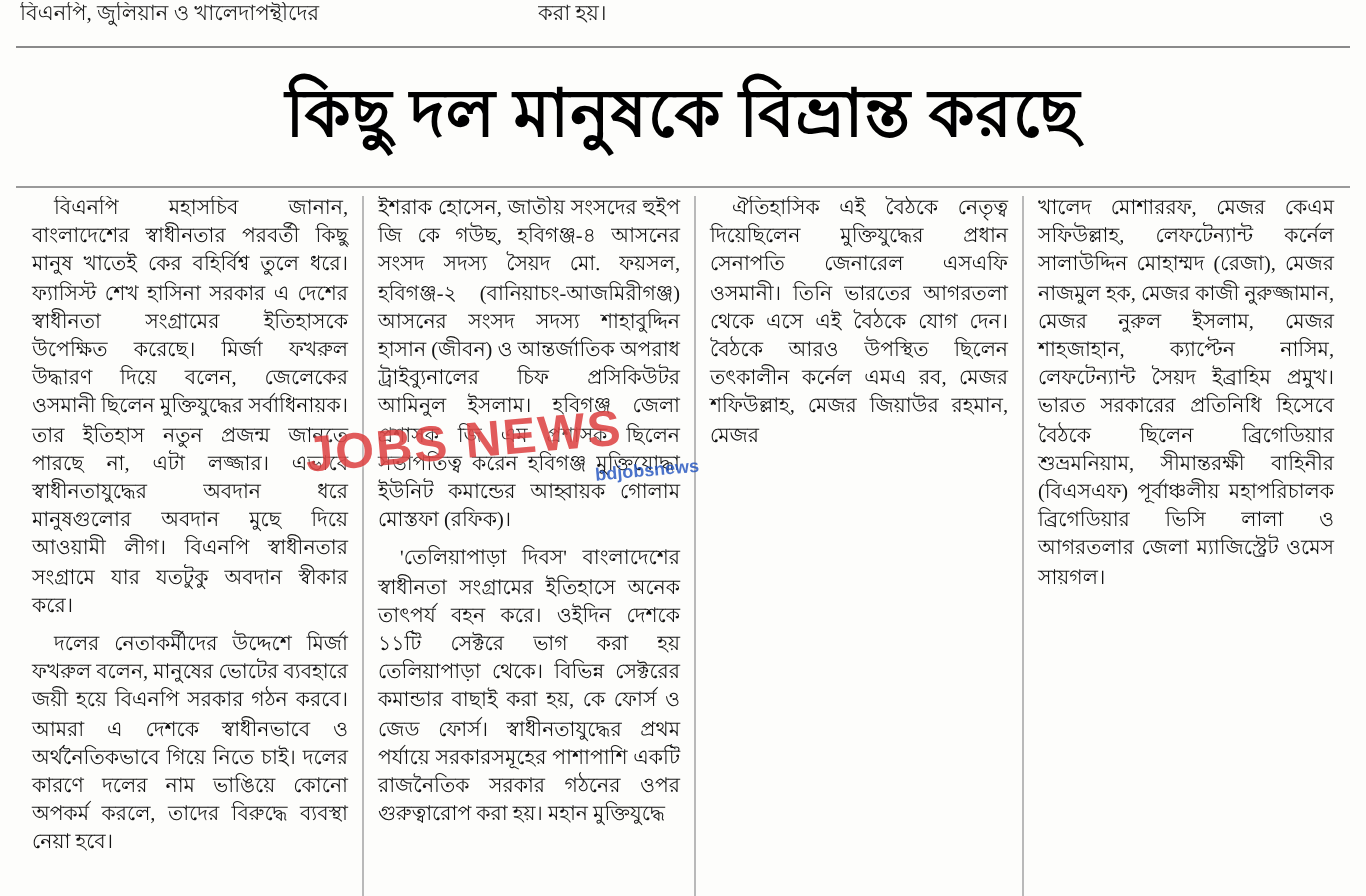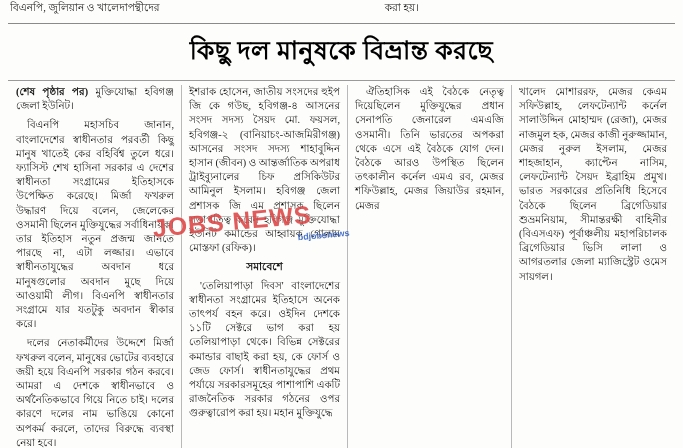--- a/index.html
+++ b/index.html
@@ -35,32 +35,32 @@
   }
   .top-strip .frag {
     font-size: 10.5px;
     line-height: 13px;
     color: #1c1c1c;
     white-space: nowrap;
     overflow: hidden;
   }
   .top-strip .f1 { width: 245px; }
   .top-strip .f2 { width: 215px; }
-  .top-strip .f3 { width: 150px; text-align: right; }
+  .top-strip .f3 { width: 150px; }
 
   .rule {
     border: none;
     border-top: 1px solid #8a8a8a;
     margin: 2px 8px 0 8px;
   }
 
   
   .headline {
     text-align: center;
-    font-size: 25px;
+    font-size: 33px;
     font-weight: bold;
     letter-spacing: 0.5px;
     padding: 7px 0 6px 0;
     color: #000;
     font-family: "Liberation Serif", "DejaVu Serif", serif;
   }
 
   .rule2 {
     border: none;
     border-top: 1px solid #9a9a9a;
@@ -155,34 +155,32 @@
 
   <hr class="rule">
 
   <div class="headline">কিছু দল মানুষকে বিভ্রান্ত করছে</div>
 
   <hr class="rule2">
 
   <div class="columns">
 
     <div class="col c1">
-      <p class="p no-indent"><span class="lead">(শেষ পৃষ্ঠার পর)</span><span> মুক্তিযোদ্ধা হবিগঞ্জ জেলা ইউনিট।</span></p>
       <p class="p">বিএনপি মহাসচিব জানান, বাংলাদেশের স্বাধীনতার পরবর্তী কিছু মানুষ খাতেই কের বহির্বিশ্ব তুলে ধরে। ফ্যাসিস্ট শেখ হাসিনা সরকার এ দেশের স্বাধীনতা সংগ্রামের ইতিহাসকে উপেক্ষিত করেছে। মির্জা ফখরুল উদ্ধারণ দিয়ে বলেন, জেলেকের ওসমানী ছিলেন মুক্তিযুদ্ধের সর্বাধিনায়ক। তার ইতিহাস নতুন প্রজন্ম জানতে পারছে না, এটা লজ্জার। এভাবে স্বাধীনতাযুদ্ধের অবদান ধরে মানুষগুলোর অবদান মুছে দিয়ে আওয়ামী লীগ। বিএনপি স্বাধীনতার সংগ্রামে যার যতটুকু অবদান স্বীকার করে।</p>
       <p class="p">দলের নেতাকর্মীদের উদ্দেশে মির্জা ফখরুল বলেন, মানুষের ভোটের ব্যবহারে জয়ী হয়ে বিএনপি সরকার গঠন করবে। আমরা এ দেশকে স্বাধীনভাবে ও অর্থনৈতিকভাবে গিয়ে নিতে চাই। দলের কারণে দলের নাম ভাঙিয়ে কোনো অপকর্ম করলে, তাদের বিরুদ্ধে ব্যবস্থা নেয়া হবে।</p>
 
     </div>
 
     <div class="col c2">
       <p class="p no-indent">ইশরাক হোসেন, জাতীয় সংসদের হুইপ জি কে গউছ, হবিগঞ্জ-৪ আসনের সংসদ সদস্য সৈয়দ মো. ফয়সল, হবিগঞ্জ-২ (বানিয়াচং-আজমিরীগঞ্জ) আসনের সংসদ সদস্য শাহাবুদ্দিন হাসান (জীবন) ও আন্তর্জাতিক অপরাধ ট্রাইব্যুনালের চিফ প্রসিকিউটর আমিনুল ইসলাম। হবিগঞ্জ জেলা প্রশাসক জি এম প্রশাসক ছিলেন সভাপতিত্ব করেন হবিগঞ্জ মুক্তিযোদ্ধা ইউনিট কমান্ডের আহ্বায়ক গোলাম মোস্তফা (রফিক)।</p>
-      <p class="subhead">সমাবেশে</p>
       <p class="p">'তেলিয়াপাড়া দিবস' বাংলাদেশের স্বাধীনতা সংগ্রামের ইতিহাসে অনেক তাৎপর্য বহন করে। ওইদিন দেশকে ১১টি সেক্টরে ভাগ করা হয় তেলিয়াপাড়া থেকে। বিভিন্ন সেক্টরের কমান্ডার বাছাই করা হয়, কে ফোর্স ও জেড ফোর্স। স্বাধীনতাযুদ্ধের প্রথম পর্যায়ে সরকারসমূহের পাশাপাশি একটি রাজনৈতিক সরকার গঠনের ওপর গুরুত্বারোপ করা হয়। মহান মুক্তিযুদ্ধে</p>
     </div>
 
     <div class="col c3">
-      <p class="p">ঐতিহাসিক এই বৈঠকে নেতৃত্ব দিয়েছিলেন মুক্তিযুদ্ধের প্রধান সেনাপতি জেনারেল এমএজি ওসমানী। তিনি ভারতের অপকরা থেকে এসে এই বৈঠকে যোগ দেন। বৈঠকে আরও উপস্থিত ছিলেন তৎকালীন কর্নেল এমএ রব, মেজর শফিউল্লাহ, মেজর জিয়াউর রহমান, মেজর</p>
+      <p class="p">ঐতিহাসিক এই বৈঠকে নেতৃত্ব দিয়েছিলেন মুক্তিযুদ্ধের প্রধান সেনাপতি জেনারেল এসএফি ওসমানী। তিনি ভারতের আগরতলা থেকে এসে এই বৈঠকে যোগ দেন। বৈঠকে আরও উপস্থিত ছিলেন তৎকালীন কর্নেল এমএ রব, মেজর শফিউল্লাহ, মেজর জিয়াউর রহমান, মেজর</p>
     </div>
 
     <div class="col c4">
         <p class="p no-indent">খালেদ মোশাররফ, মেজর কেএম সফিউল্লাহ, লেফটেন্যান্ট কর্নেল সালাউদ্দিন মোহাম্মদ (রেজা), মেজর নাজমুল হক, মেজর কাজী নুরুজ্জামান, মেজর নুরুল ইসলাম, মেজর শাহজাহান, ক্যাপ্টেন নাসিম, লেফটেন্যান্ট সৈয়দ ইব্রাহিম প্রমুখ। ভারত সরকারের প্রতিনিধি হিসেবে বৈঠকে ছিলেন ব্রিগেডিয়ার শুভ্রমনিয়াম, সীমান্তরক্ষী বাহিনীর (বিএসএফ) পূর্বাঞ্চলীয় মহাপরিচালক ব্রিগেডিয়ার ভিসি লালা ও আগরতলার জেলা ম্যাজিস্ট্রেট ওমেস সায়গল।</p>
       </div>
 
   </div>
 
   <div class="watermark">
     <span class="wm-text">JOBS NEWS</span>

